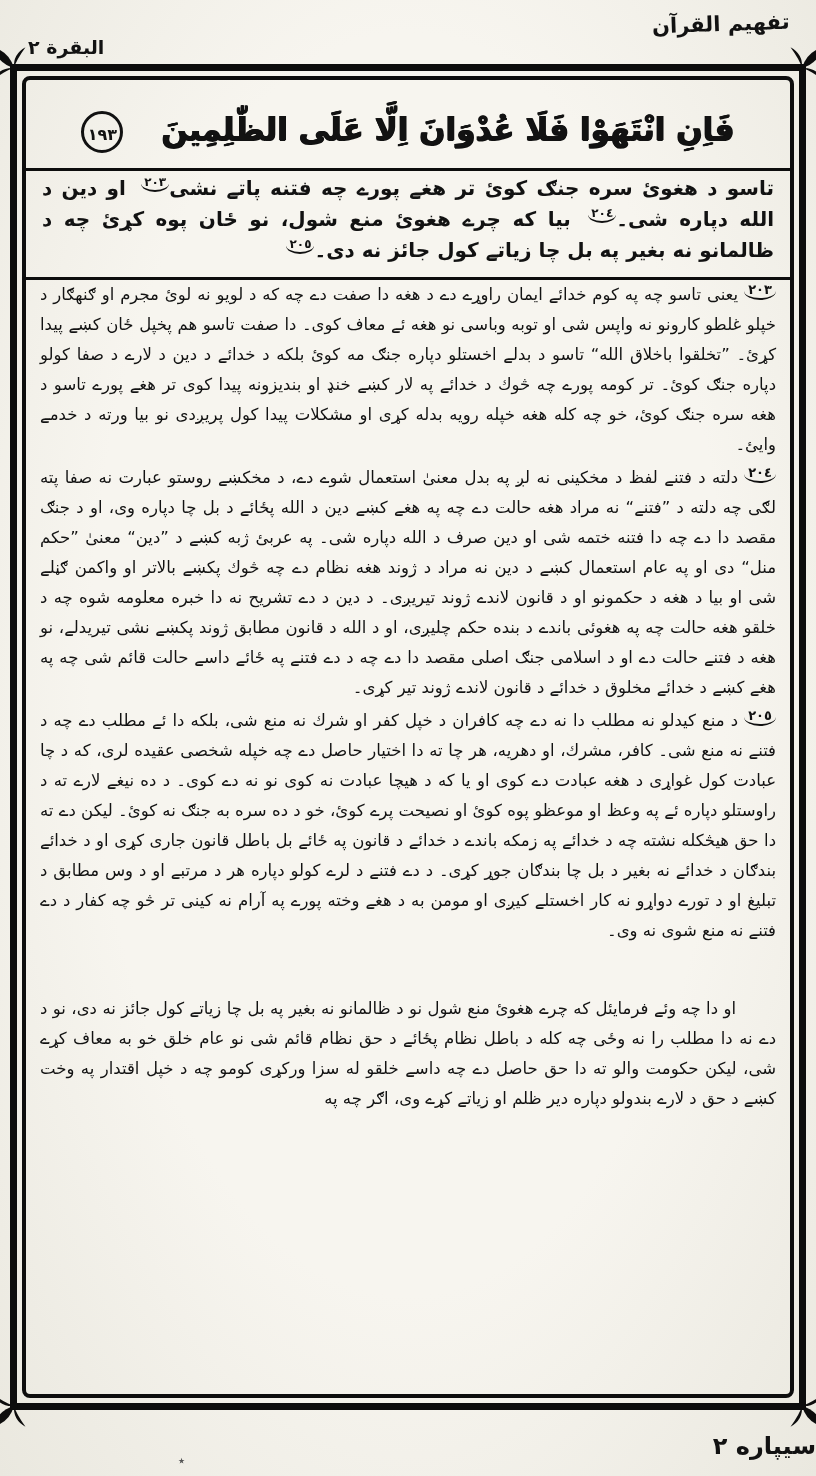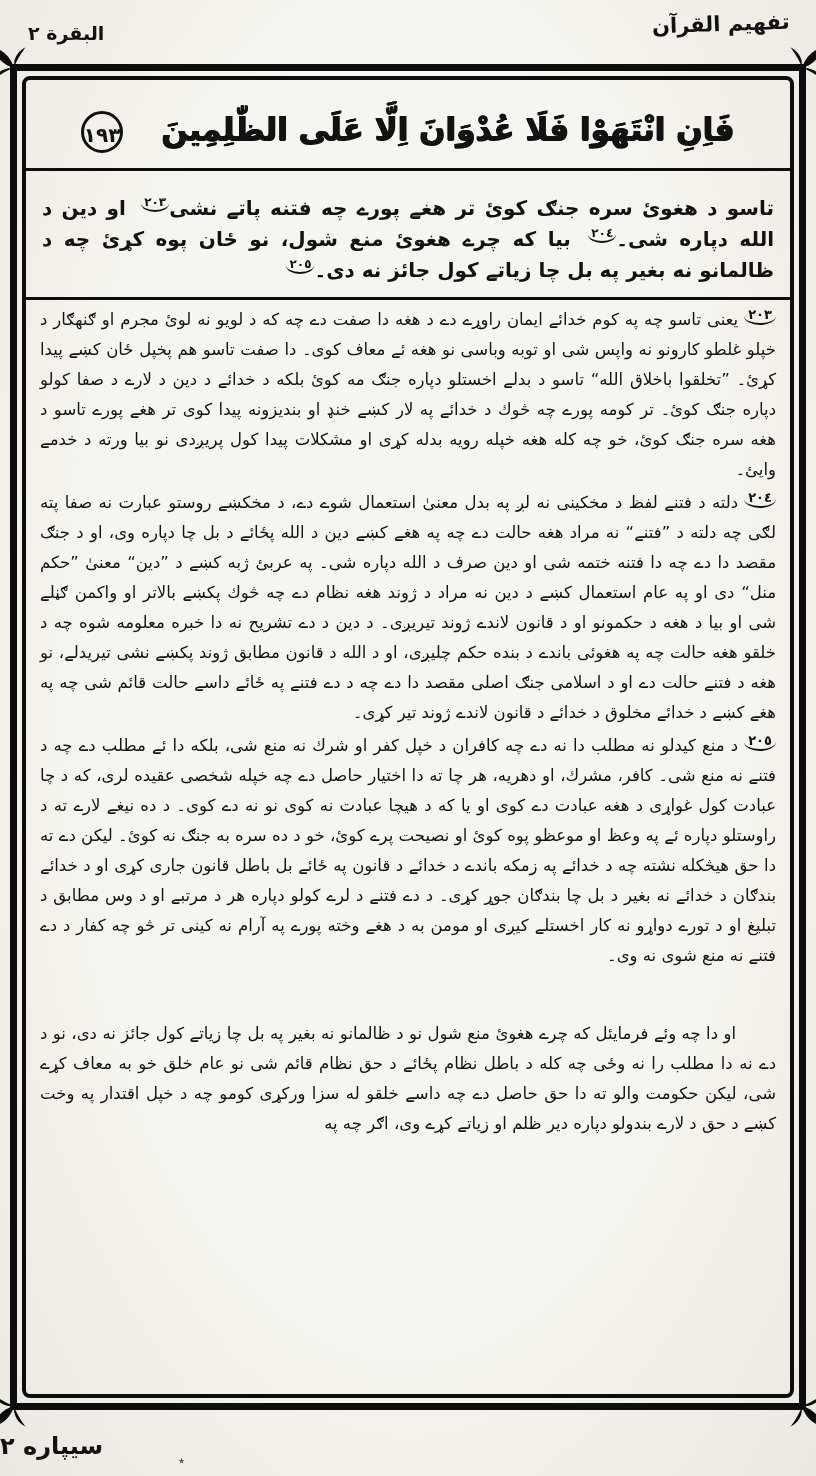--- a/index.html
+++ b/index.html
@@ -8,21 +8,21 @@
     background:#efede6;
   }
   .page{
     position:relative;width:816px;height:1476px;overflow:hidden;
     background:radial-gradient(ellipse at 50% 45%, #f7f5ef 55%, #eae8df 100%);
     color:#121212;direction:rtl;
   }
   
   .hdr{position:absolute;font-weight:bold;white-space:nowrap;}
   .hdr-right{right:26px;top:12px;font-size:21px;transform:rotate(-2deg);}
-  .hdr-left{left:28px;top:22px;font-size:19px;}
+  .hdr-left{left:28px;top:36px;font-size:19px;}
   .page-arc{
     position:absolute;left:50%;top:13px;transform:translateX(-50%);
     width:118px;height:54px;border:4px solid #0f0f0f;border-bottom:none;
     border-radius:60px 60px 0 0;text-align:center;z-index:3;
     background:transparent;
   }
   .page-arc span{display:inline-block;font-size:26px;font-weight:bold;line-height:58px;}
   
   .frame{
     position:absolute;left:10px;right:10px;top:64px;bottom:66px;
@@ -39,47 +39,47 @@
   .c-br{bottom:-26px;right:-26px;transform:rotate(180deg);}
   .c-bl{bottom:-26px;left:-26px;transform:rotate(270deg);}
   
   .verse{text-align:center;padding:12px 2px 4px;}
   .verse-line{
     font-size:31px;font-weight:bold;line-height:66px;white-space:nowrap;
     text-shadow:0.7px 0 0 currentColor,-0.7px 0 0 currentColor,0 0.5px 0 currentColor;
   }
   .vnum{
     display:inline-block;width:42px;height:42px;border:3px solid #111;
-    border-radius:50%;font-size:20px;line-height:42px;vertical-align:middle;
+    border-radius:50%;font-size:16px;line-height:42px;vertical-align:middle;
     margin-right:38px;text-align:center;font-weight:bold;text-shadow:none;
     box-sizing:border-box;
   }
   
   .rule{border-top:3px solid #0d0d0d;margin:2px -14px 0;}
   
   .translation{
-    margin:0;padding:22px 2px 9px;font-size:20px;font-weight:600;
+    margin:0;padding:2px 2px 9px;font-size:20px;font-weight:600;
     line-height:31px;text-align:justify;
   }
   .fn-ref{
     font-size:12px;font-weight:bold;vertical-align:9px;
     border-bottom:2px solid #111;border-radius:0 0 60% 60%;
     padding:0 3px 1px;margin-left:6px;line-height:1;
   }
   
-  .commentary{padding-top:5px;font-size:16.5px;line-height:30px;text-align:justify;font-weight:500;}
+  .commentary{font-size:16.5px;line-height:30px;text-align:justify;font-weight:500;}
   .fn-para{margin:0 0 3px;}
   .fn-marker{
     font-size:13px;font-weight:bold;vertical-align:6px;line-height:1;
     border-bottom:2px solid #111;border-radius:0 0 70% 70%;
     padding:0 4px 1px;margin-left:6px;
   }
   .cont{text-indent:40px;margin-top:48px;}
   
-  .footer{position:absolute;bottom:16px;left:0;right:0;text-align:left;}
+  .footer{position:absolute;bottom:16px;left:0;right:0;text-align:right;}
   .footer-label{font-size:24px;font-weight:bold;letter-spacing:1px;}
   .footer-mark{
     position:absolute;left:178px;bottom:8px;font-size:13px;color:#555;
   }
 </style>
 </head>
 <body>
 
 <div class="page">
 

